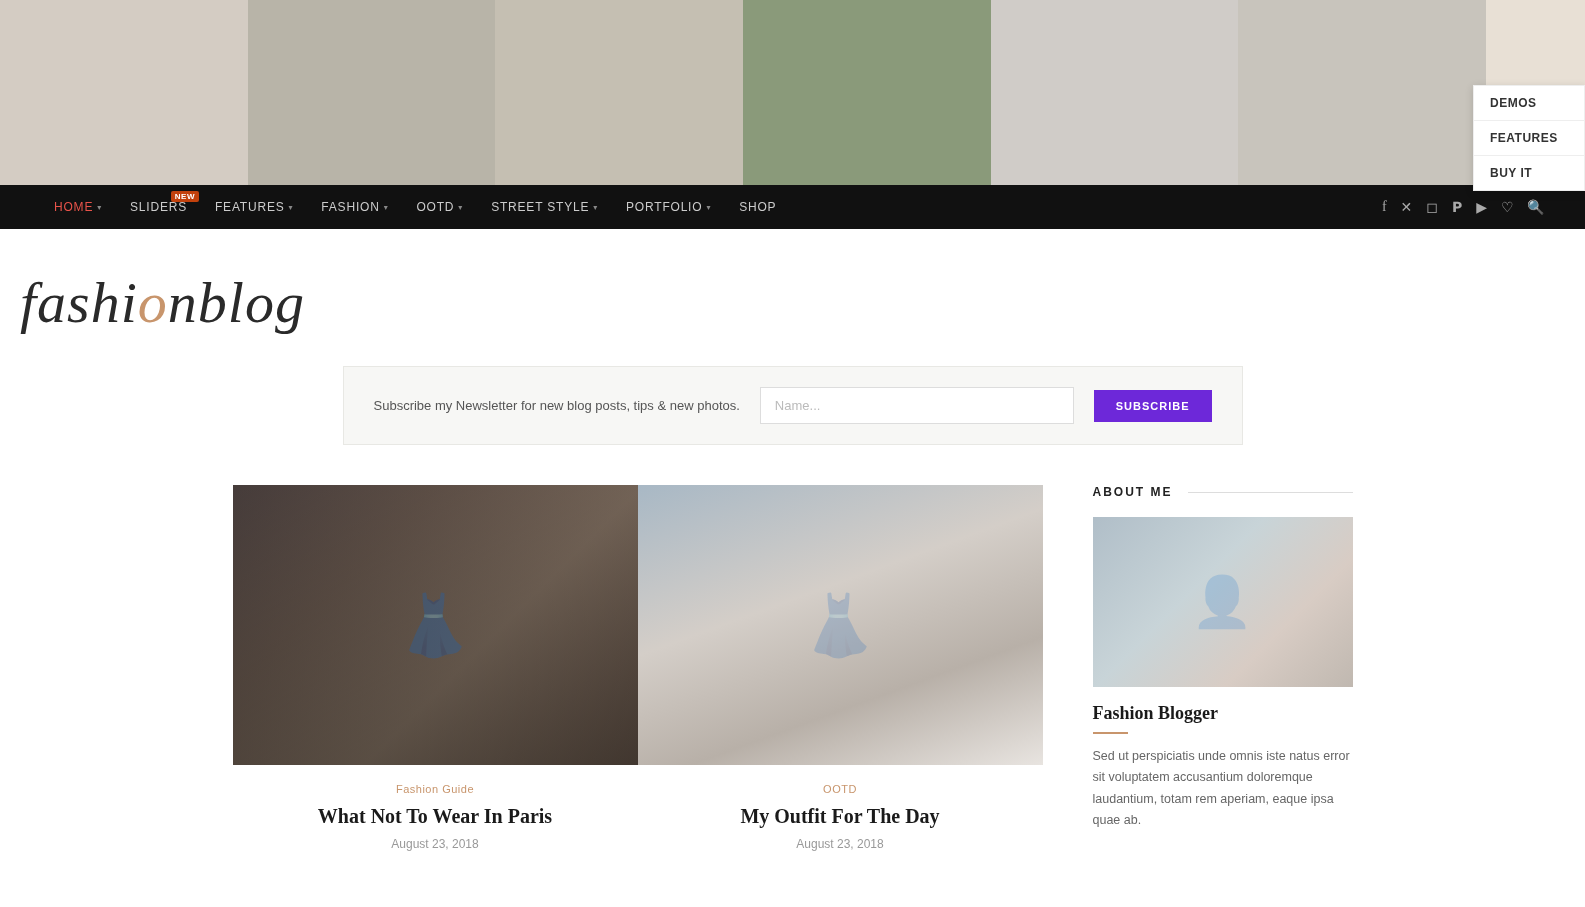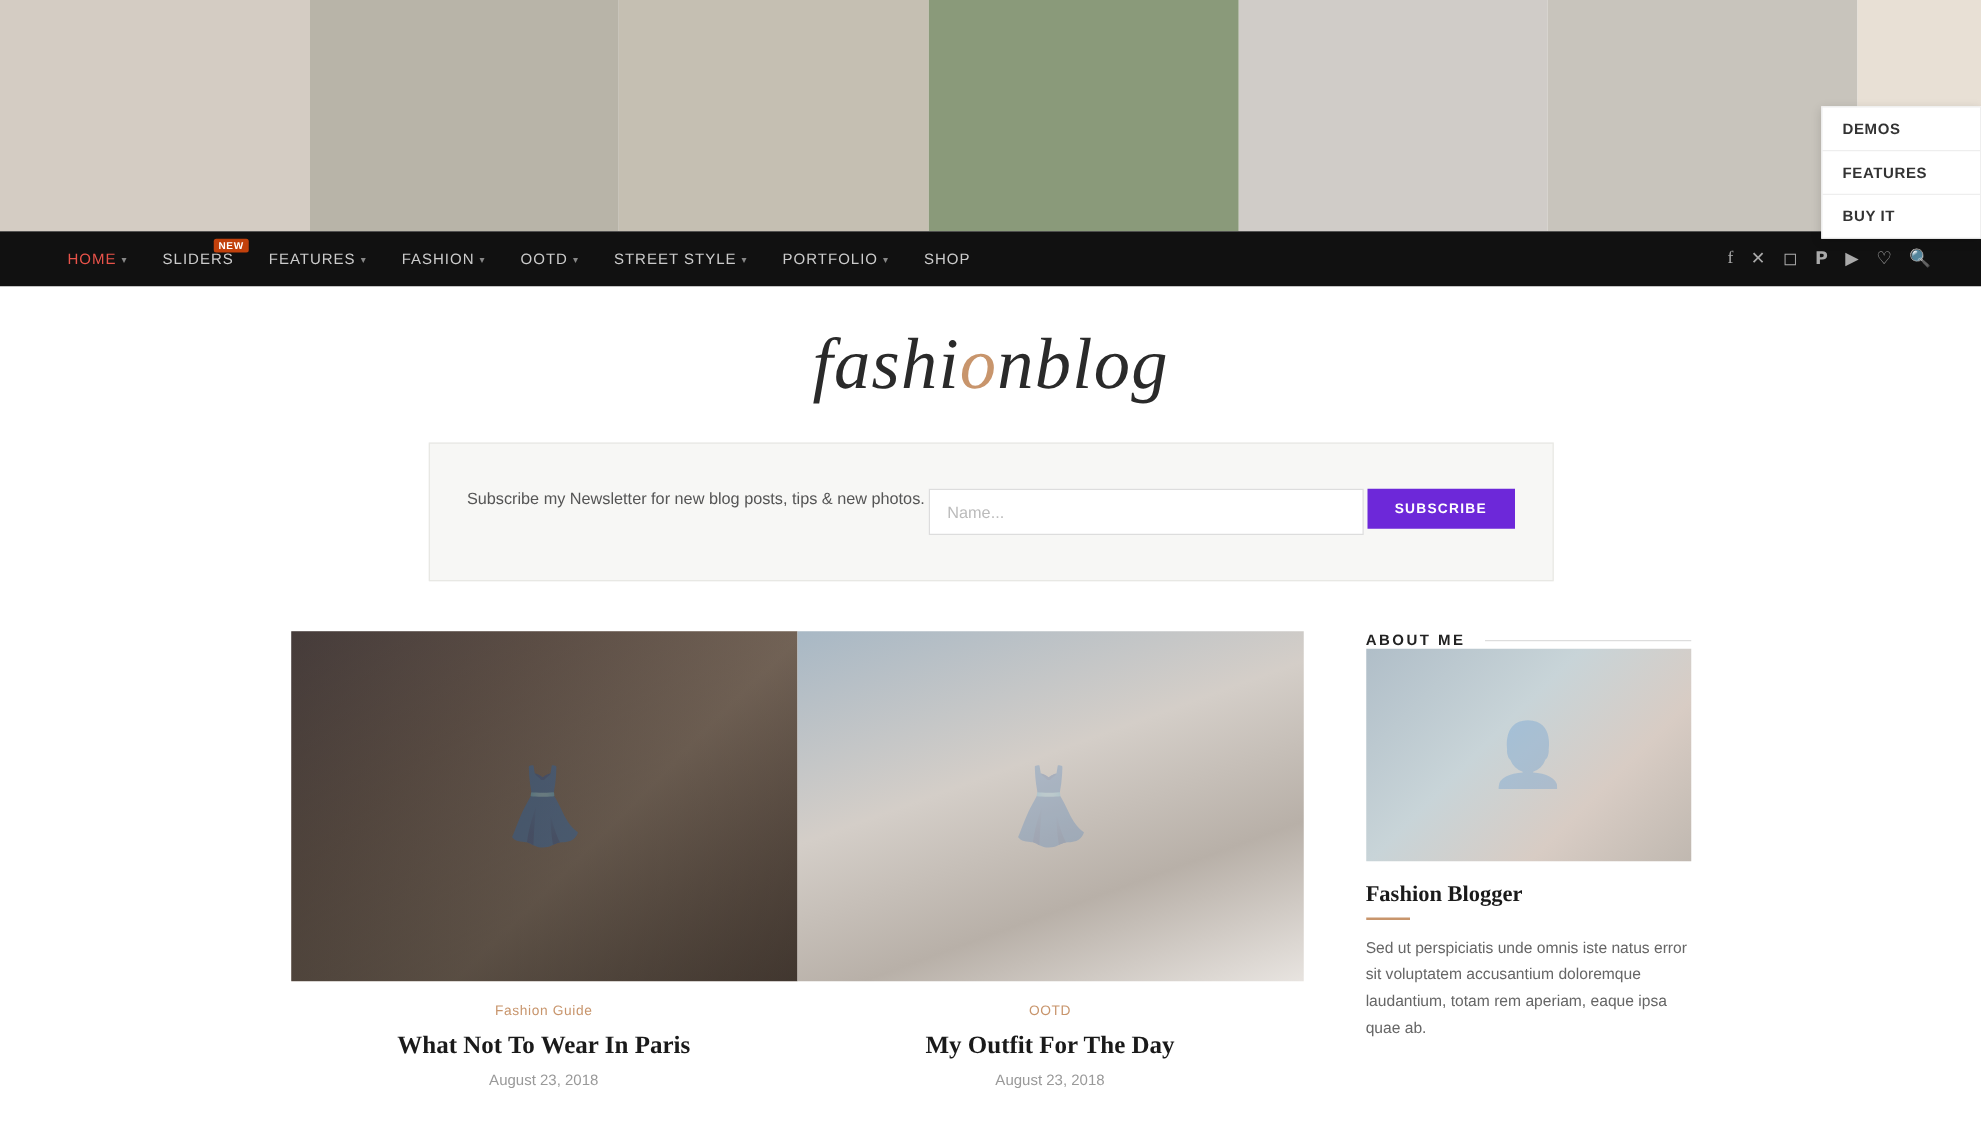--- a/index.html
+++ b/index.html
@@ -26,21 +26,21 @@
     .hero-strip .img-block:nth-child(6) { background: #c8c4bc; }
     .hero-strip .img-block:nth-child(7) { background: #e8e0d5; flex: 0.5; }
 
     
     .dropdown-overlay {
       position: absolute;
       top: 85px;
       right: 0;
       background: #fff;
       z-index: 100;
-      width: 128px;
+      width: 112px;
       border: 1px solid #eee;
       box-shadow: 0 2px 8px rgba(0,0,0,0.15);
     }
     .dropdown-overlay .dd-item {
       padding: 10px 16px;
       font-family: Arial, sans-serif;
       font-size: 12px;
       font-weight: 600;
       letter-spacing: 0.5px;
       color: #333;
@@ -99,42 +99,41 @@
       color: #ccc;
     }
     .nav-icon {
       font-size: 14px;
       cursor: pointer;
       color: #aaa;
     }
 
     
     .site-header {
-      text-align: center;
-      padding: 28px 20px 30px;
+      padding: 40px 20px 30px;
     }
     .site-title {
       font-family: 'Palatino Linotype', Palatino, 'Book Antiqua', serif;
       font-size: 58px;
       font-weight: 400;
       font-style: italic;
       color: #2a2a2a;
       letter-spacing: 1px;
     }
 
     
     .newsletter-bar {
       max-width: 900px;
       margin: 0 auto 40px;
       background: #f7f7f5;
       border: 1px solid #e8e8e4;
-      padding: 36px 30px;
-      display: flex;
-      align-items: flex-start;
-      gap: 3px;
+      padding: 20px 30px;
+      display: flex;
+      align-items: center;
+      gap: 20px;
     }
     .newsletter-text {
       font-family: Arial, sans-serif;
       font-size: 13px;
       color: #555;
       white-space: nowrap;
       flex: 1;
     }
     .newsletter-input {
       flex: 1;
@@ -253,20 +252,21 @@
       width: 260px;
       flex-shrink: 0;
     }
     .sidebar-section-title {
       font-family: Arial, sans-serif;
       font-size: 12px;
       font-weight: 700;
       letter-spacing: 2px;
       text-transform: uppercase;
       color: #222;
+      margin-bottom: 18px;
       display: flex;
       align-items: center;
       gap: 15px;
     }
     .sidebar-section-title::after {
       content: '';
       flex: 1;
       height: 1px;
       background: #ddd;
     }

